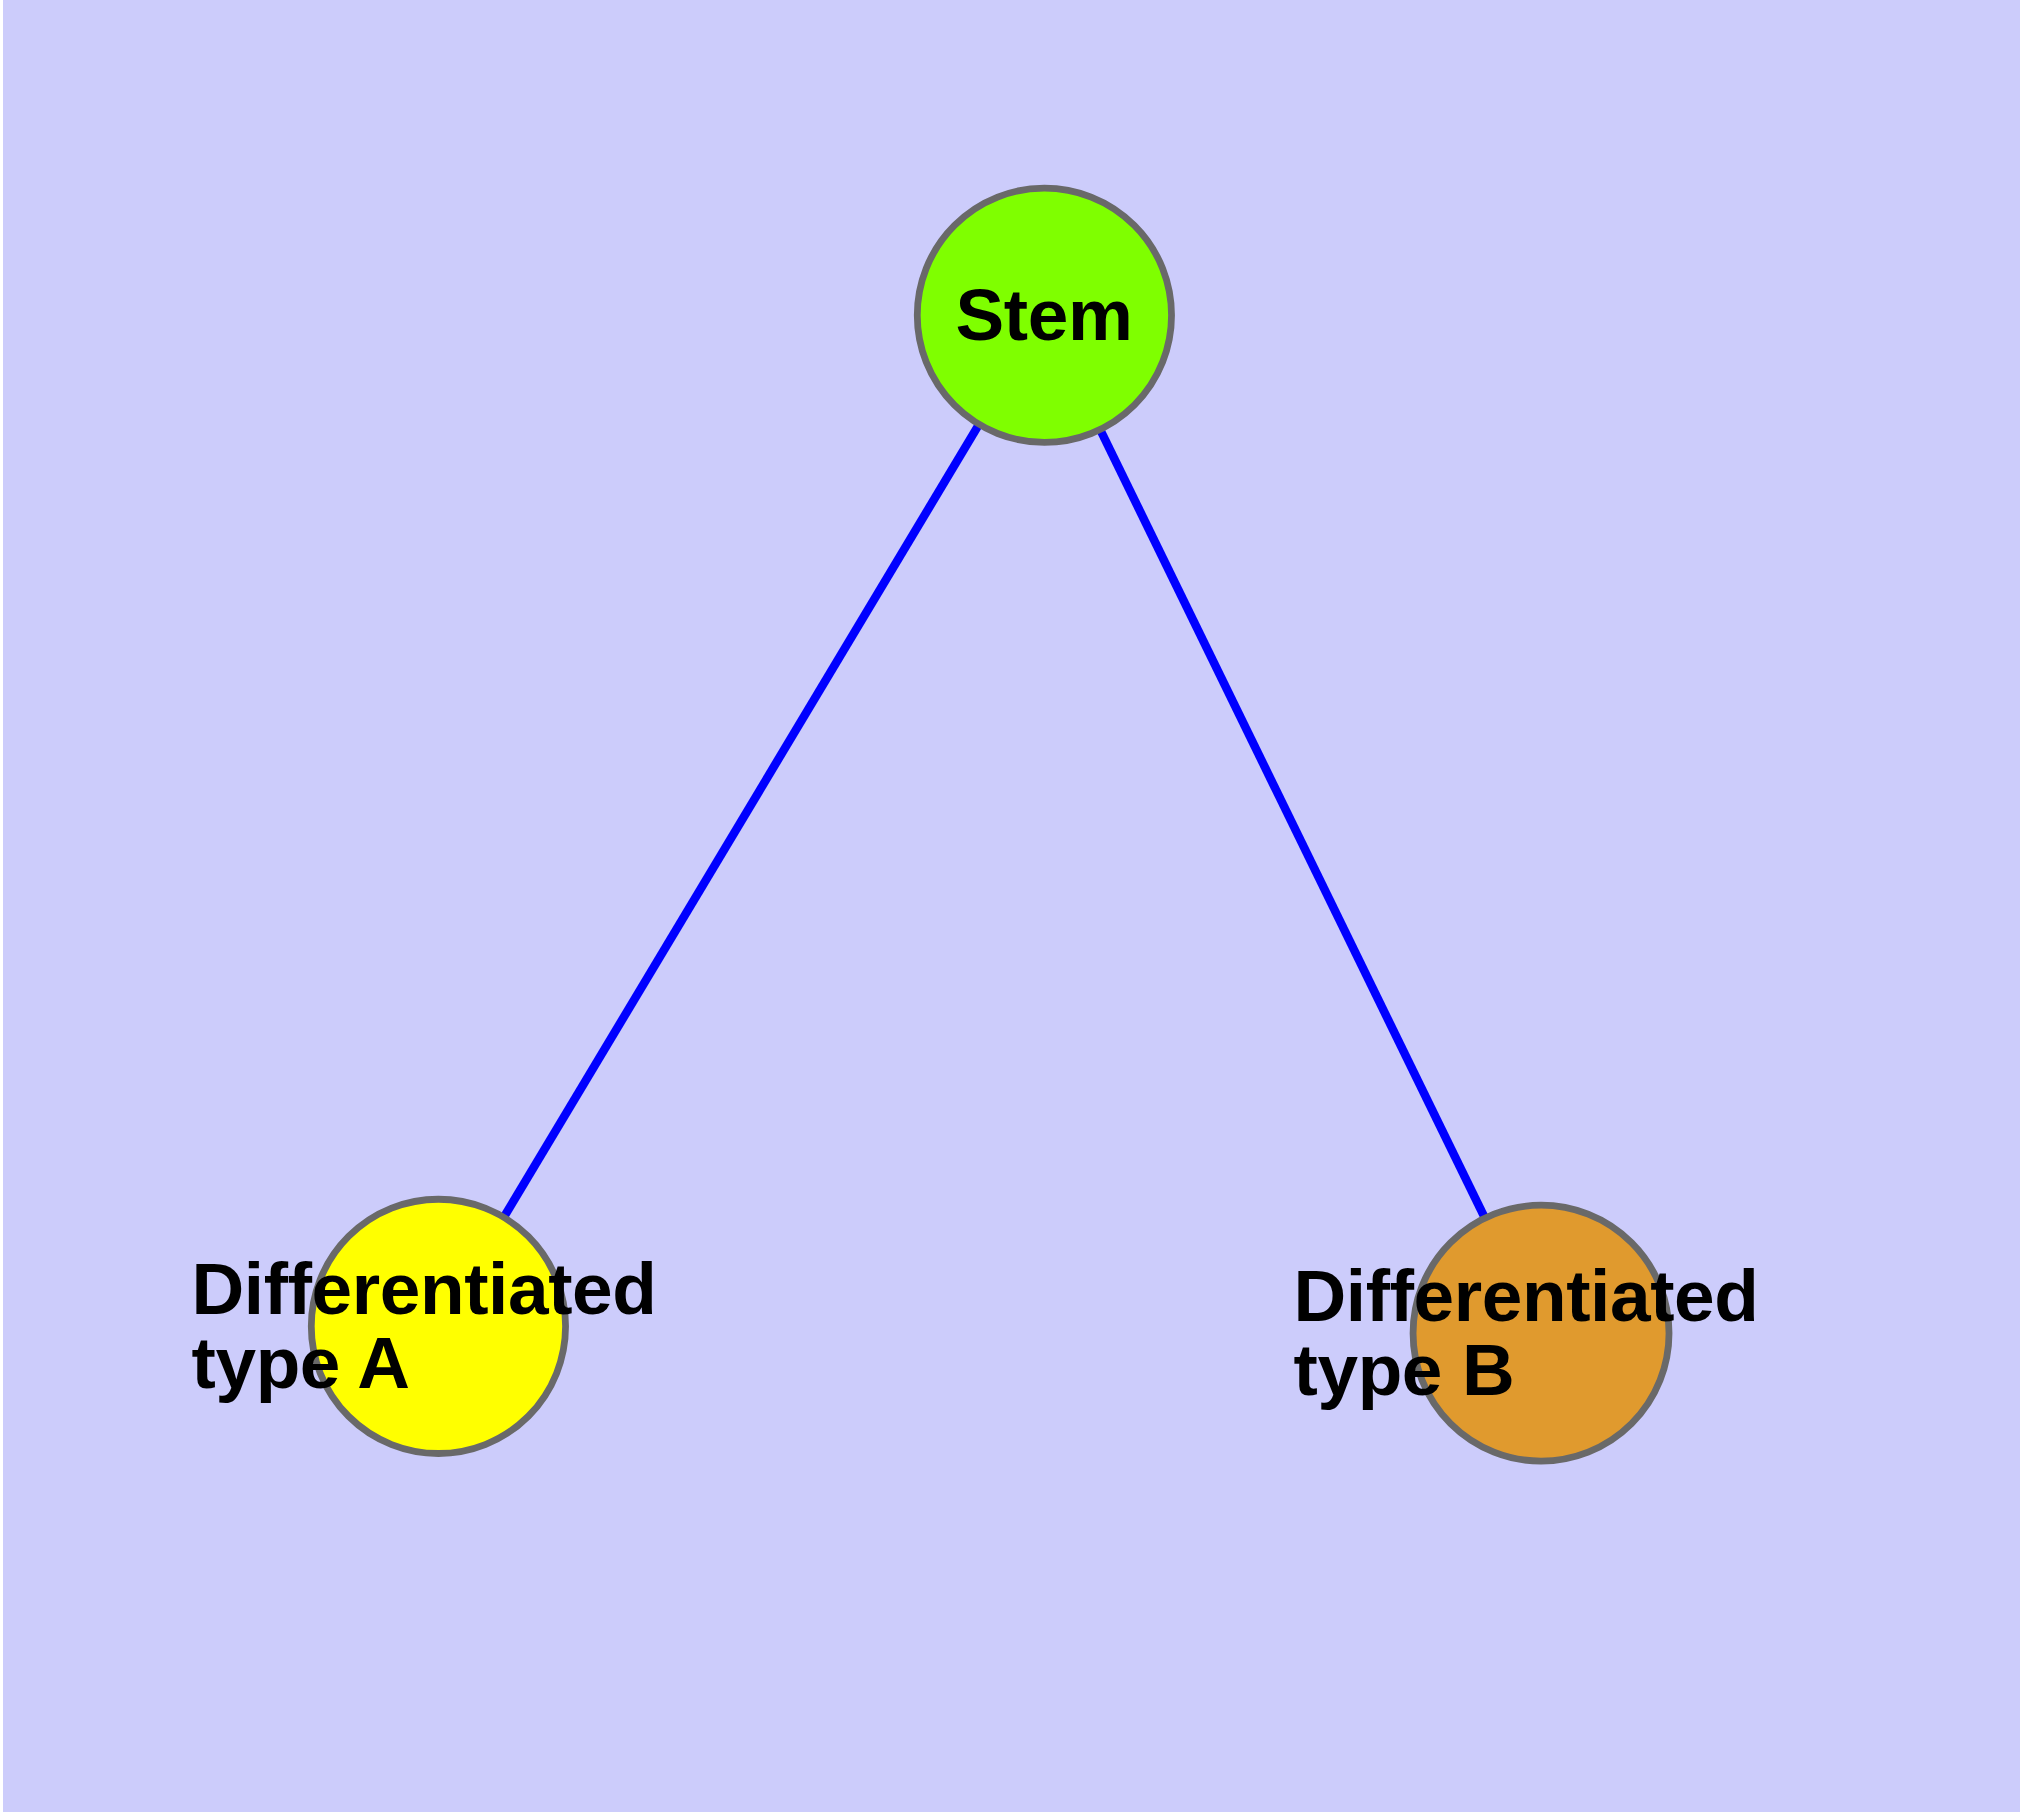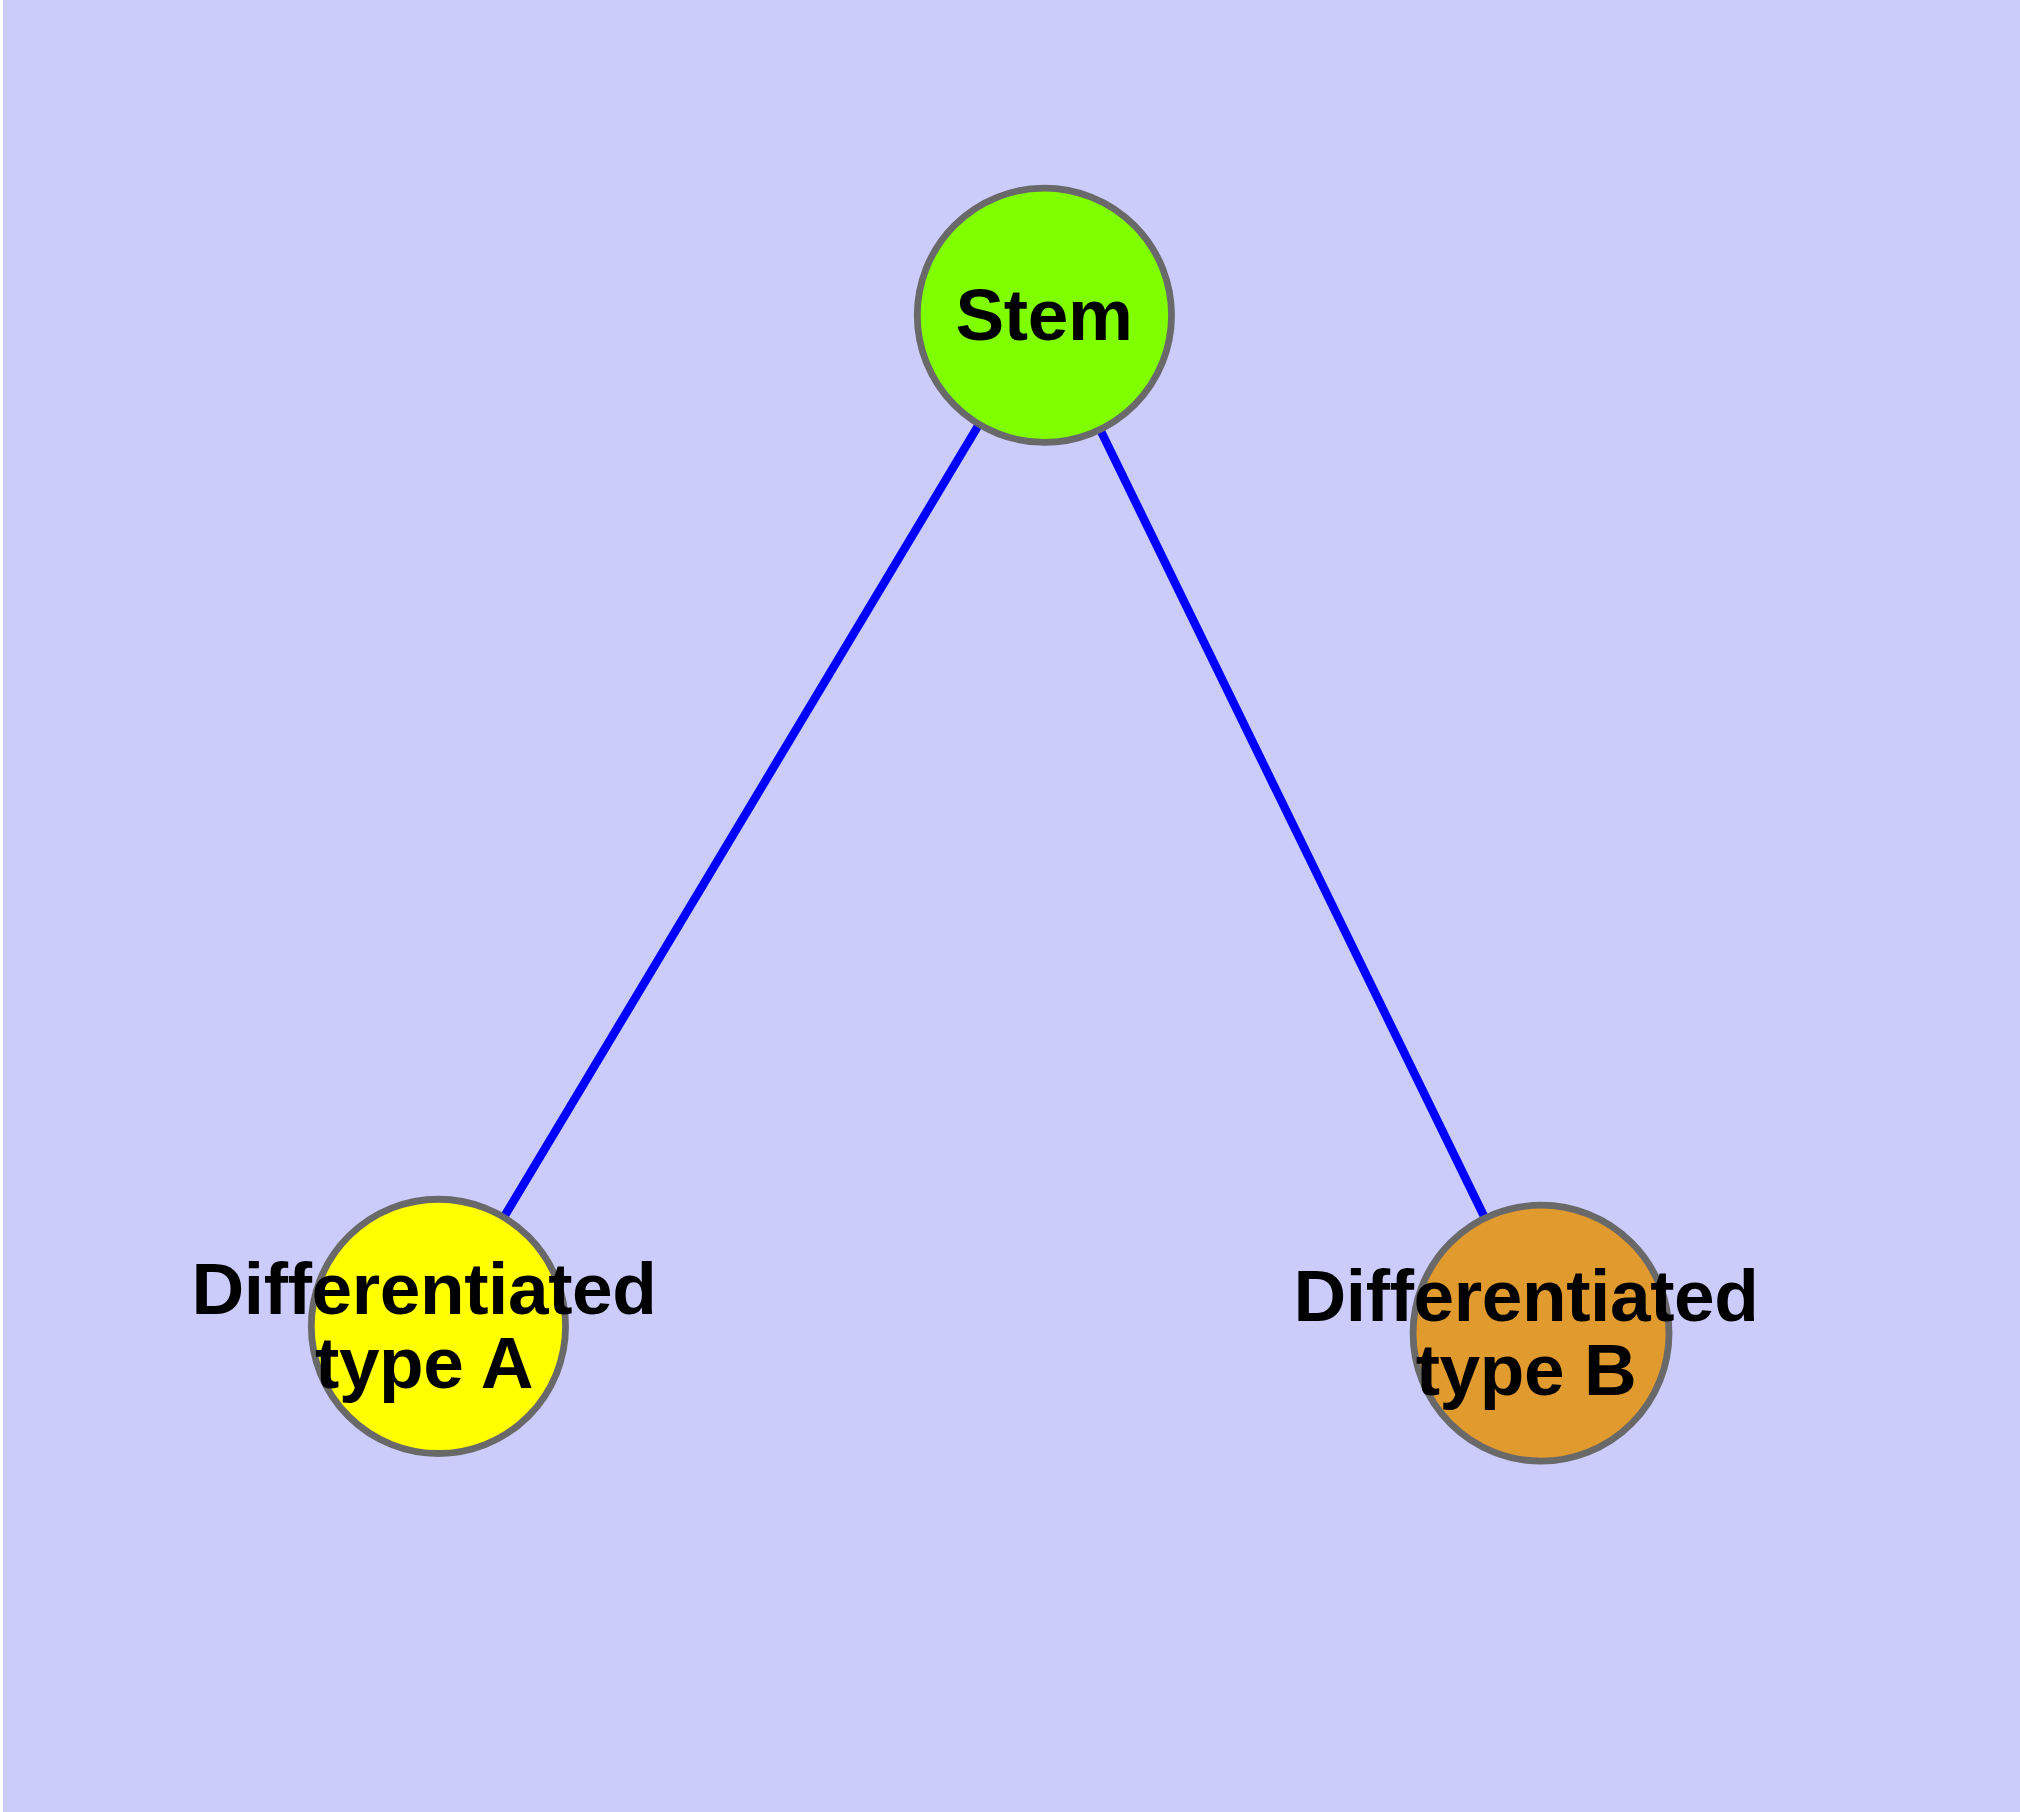--- a/index.html
+++ b/index.html
@@ -26,21 +26,20 @@
   }
   #graph-svg {
     position: absolute;
     left: 0;
     top: 0;
     width: 2021px;
     height: 1812px;
   }
   .node-label {
     position: absolute;
-    text-align: center;
     color: #000000;
     font-weight: bold;
     font-size: 73px;
     line-height: 1.02;
     white-space: pre;
     letter-spacing: -0.4px;
     transform: translate(-50%, -50%);
     pointer-events: none;
     font-family: "Liberation Sans", "DejaVu Sans", sans-serif;
   }

